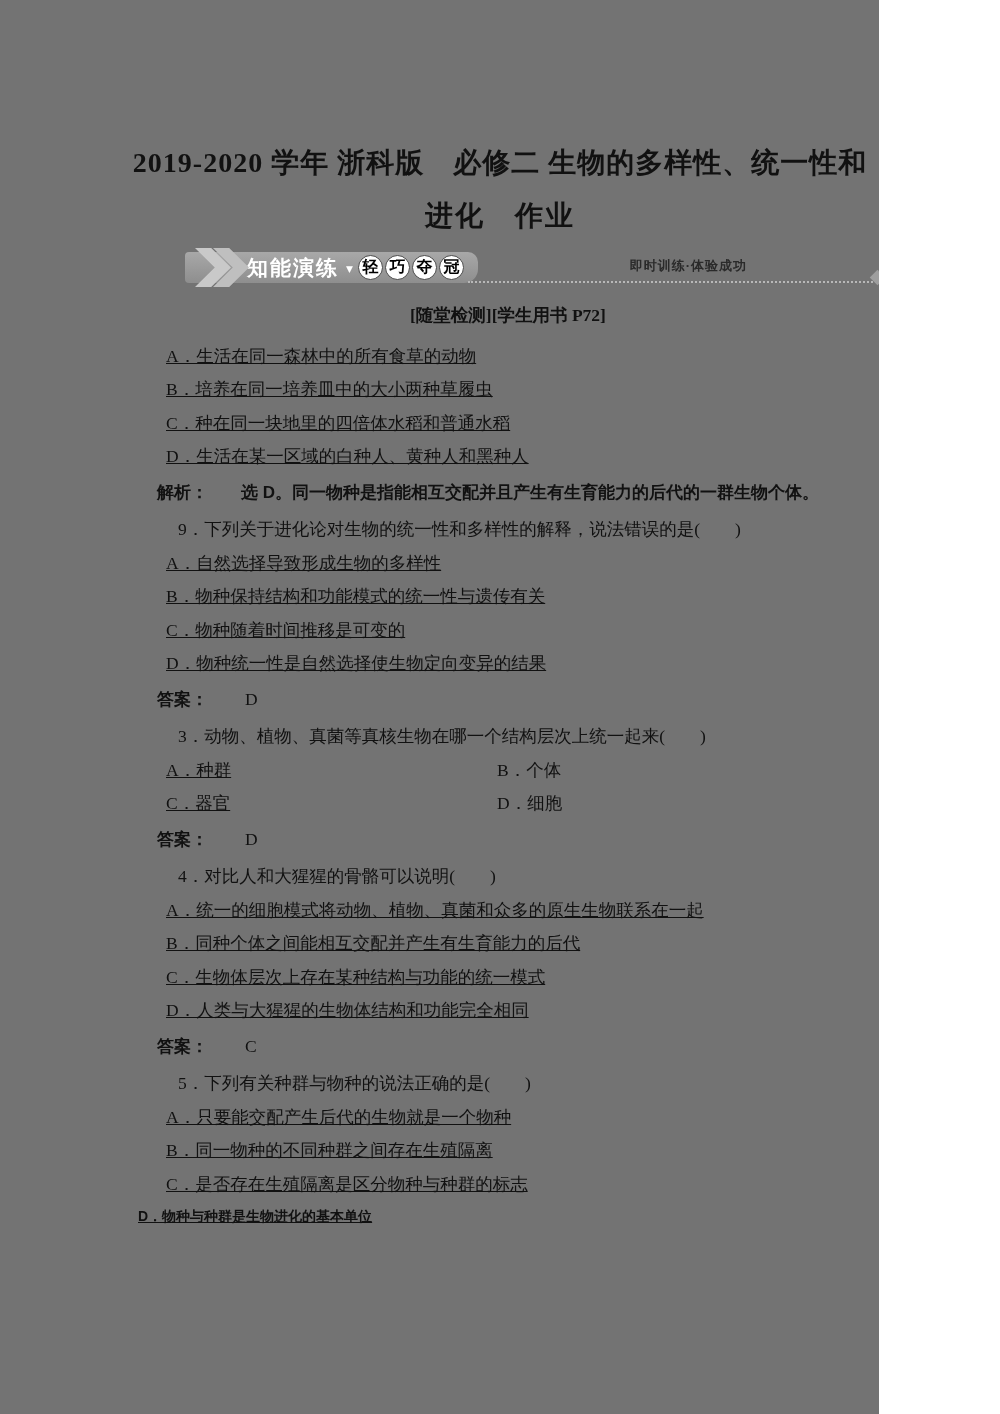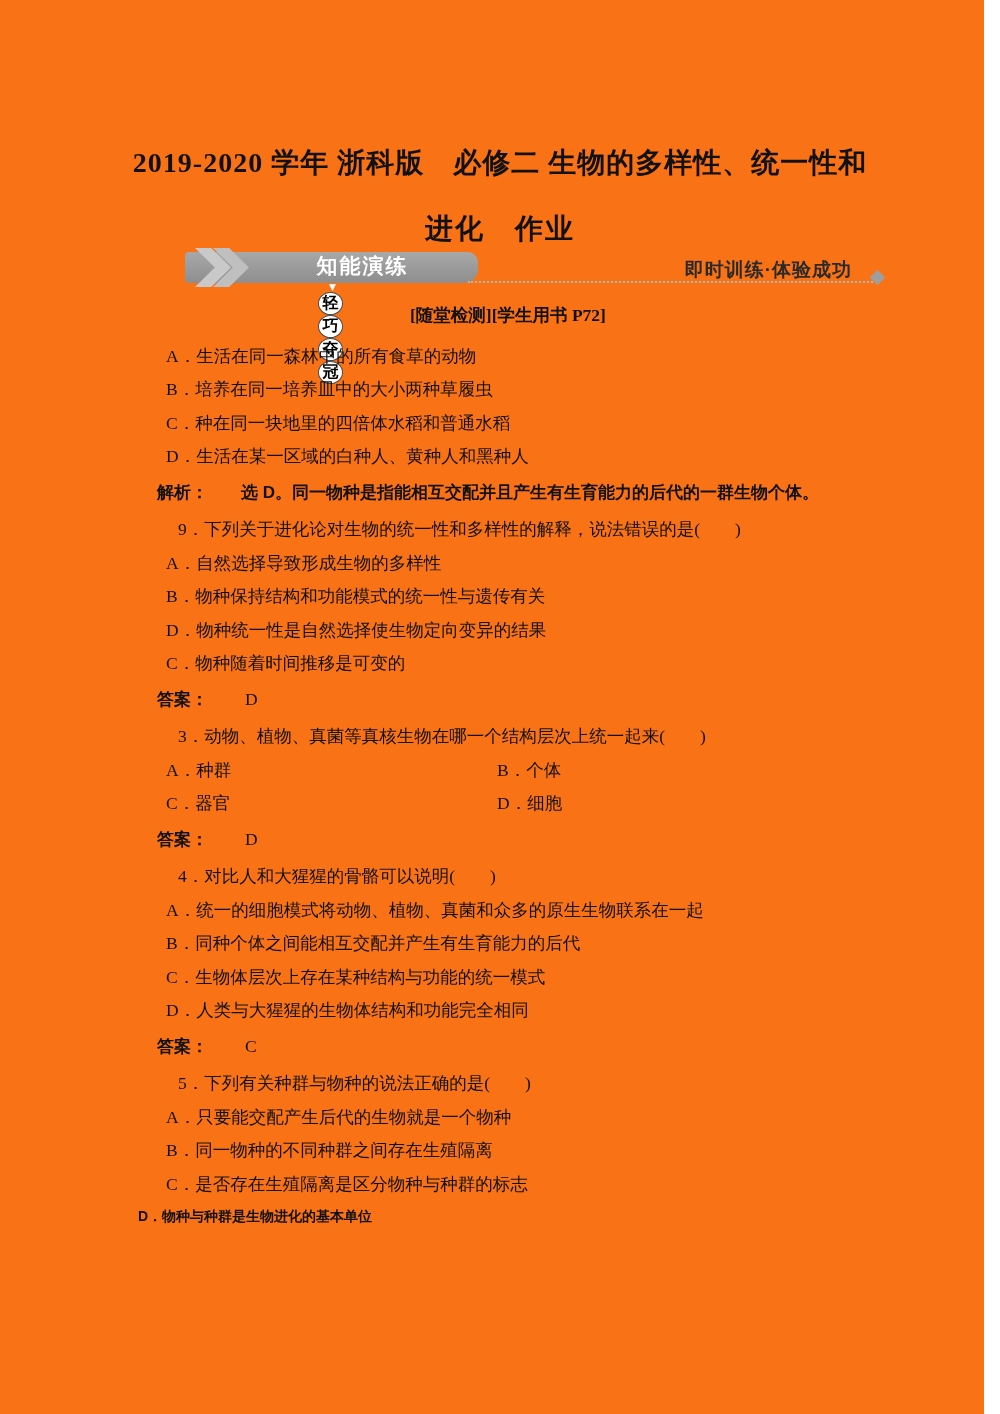--- a/index.html
+++ b/index.html
@@ -1,32 +1,32 @@
 <!DOCTYPE html>
 <html><head>
 <meta charset="utf-8">
 <style>
   html,body { margin:0; padding:0; background:#ffffff; }
   .page {
-    position:relative; width:984px; height:1414px; background:#f97316;
+    position:relative; width:879px; height:1414px; background:#737373;
     overflow:hidden; color:#111;
     font-family:"Liberation Serif","DejaVu Serif",serif;
   }
 
   
   .title-wrap { position:absolute; top:148px; left:0; width:1000px; text-align:center; }
   .title-line { font-size:28px; font-weight:bold; line-height:29px; letter-spacing:1px; }
-  .title-line.second { margin-top:37px; letter-spacing:2px; }
+  .title-line.second { margin-top:24px; letter-spacing:2px; }
 
   
   .banner-bar {
     position:absolute; top:252px; left:185px; width:293px; height:31px;
     background:linear-gradient(#a8a8a8,#8e8e8e);
     border-radius:4px 10px 14px 4px;
-    display:flex; align-items:center;flex-direction:column;
+    display:flex; align-items:center;
   }
   .chevwrap { position:absolute; left:2px; top:-4px; width:70px; height:39px; }
   .chev {
     position:absolute; top:0; width:36px; height:39px; background:#c9c9c9;
     clip-path:polygon(0 0, 45% 0, 100% 50%, 45% 100%, 0 100%, 55% 50%);
     filter:drop-shadow(3px 0 0 #ffffff) drop-shadow(-3px 0 0 #ffffff);
   }
   .chev.c1 { left:8px; }
   .chev.c2 { left:26px; background:#bfbfbf; }
   .banner-left {
@@ -39,36 +39,36 @@
     width:25px; height:25px; border-radius:50%; background:#ffffff;
     border:1px solid #4a4a4a; box-sizing:border-box; margin-right:2px;
     display:flex; align-items:center; justify-content:center;
     font-family:"Liberation Sans","DejaVu Sans",sans-serif;
     font-weight:bold; font-size:16px; color:#000;
   }
   .dotline { position:absolute; top:281px; left:468px; width:412px; border-top:2px dotted #b8b8b8; }
   .banner-right {
     position:absolute; top:257px; right:132px;
     font-family:"Liberation Sans","DejaVu Sans",sans-serif;
-    font-weight:bold; font-size:19px; color:#2a2a2a; letter-spacing:1px;
+    font-weight:bold; font-size:13px; color:#2a2a2a; letter-spacing:1px;
     white-space:nowrap;
   }
   .diamond { position:absolute; top:272px; left:872px; width:11px; height:11px; background:#9e9e9e; transform:rotate(45deg); }
 
   
   .section-header {
     position:absolute; top:303px; left:150px; width:716px;
     text-align:center; font-weight:bold; font-size:17.5px;
   }
 
   
   .body-block { position:absolute; top:339px; left:150px; width:716px; font-size:17.5px; }
   .line { height:33.5px; display:flex; align-items:center; position:relative; white-space:nowrap; }
   .stem { padding-left:28px; }
-  .opt  { padding-left:16px; }
+  .opt  { padding-left:16px;text-decoration:underline; }
   .col2 { position:absolute; left:347px; }
   .exp, .ans {
     padding-left:7px; margin:3px 0;
     font-family:"Liberation Sans","DejaVu Sans",sans-serif; font-weight:bold; font-size:17px;gap:33px;
   }
   .ans .ansval { font-family:"Liberation Serif","DejaVu Serif",serif; font-weight:normal; font-size:17.5px; margin-left:4px; }
   .outdent {
     margin-left:-12px; padding-left:0;
     font-family:"Liberation Sans","DejaVu Sans",sans-serif; font-weight:bold; font-size:14px;
   }
@@ -108,22 +108,22 @@
     <div class="line opt">C．种在同一块地里的四倍体水稻和普通水稻</div>
     <div class="line opt">D．生活在某一区域的白种人、黄种人和黑种人</div>
     <div class="line exp">
       <span>解析：</span>
         <span>选 D。同一物种是指能相互交配并且产生有生育能力的后代的一群生物个体。</span>
     </div>
 
     <div class="line stem">9．下列关于进化论对生物的统一性和多样性的解释，说法错误的是(　　)</div>
     <div class="line opt">A．自然选择导致形成生物的多样性</div>
     <div class="line opt">B．物种保持结构和功能模式的统一性与遗传有关</div>
+    <div class="line opt">C．物种随着时间推移是可变的</div>
     <div class="line opt">D．物种统一性是自然选择使生物定向变异的结果</div>
-    <div class="line opt">C．物种随着时间推移是可变的</div>
     <div class="line ans">
       <span>答案：</span>
         <span class="ansval">D</span>
     </div>
 
     <div class="line stem">3．动物、植物、真菌等真核生物在哪一个结构层次上统一起来(　　)</div>
     <div class="line opt">
       <span>A．种群</span>
       <span class="col2">B．个体</span>
     </div>

